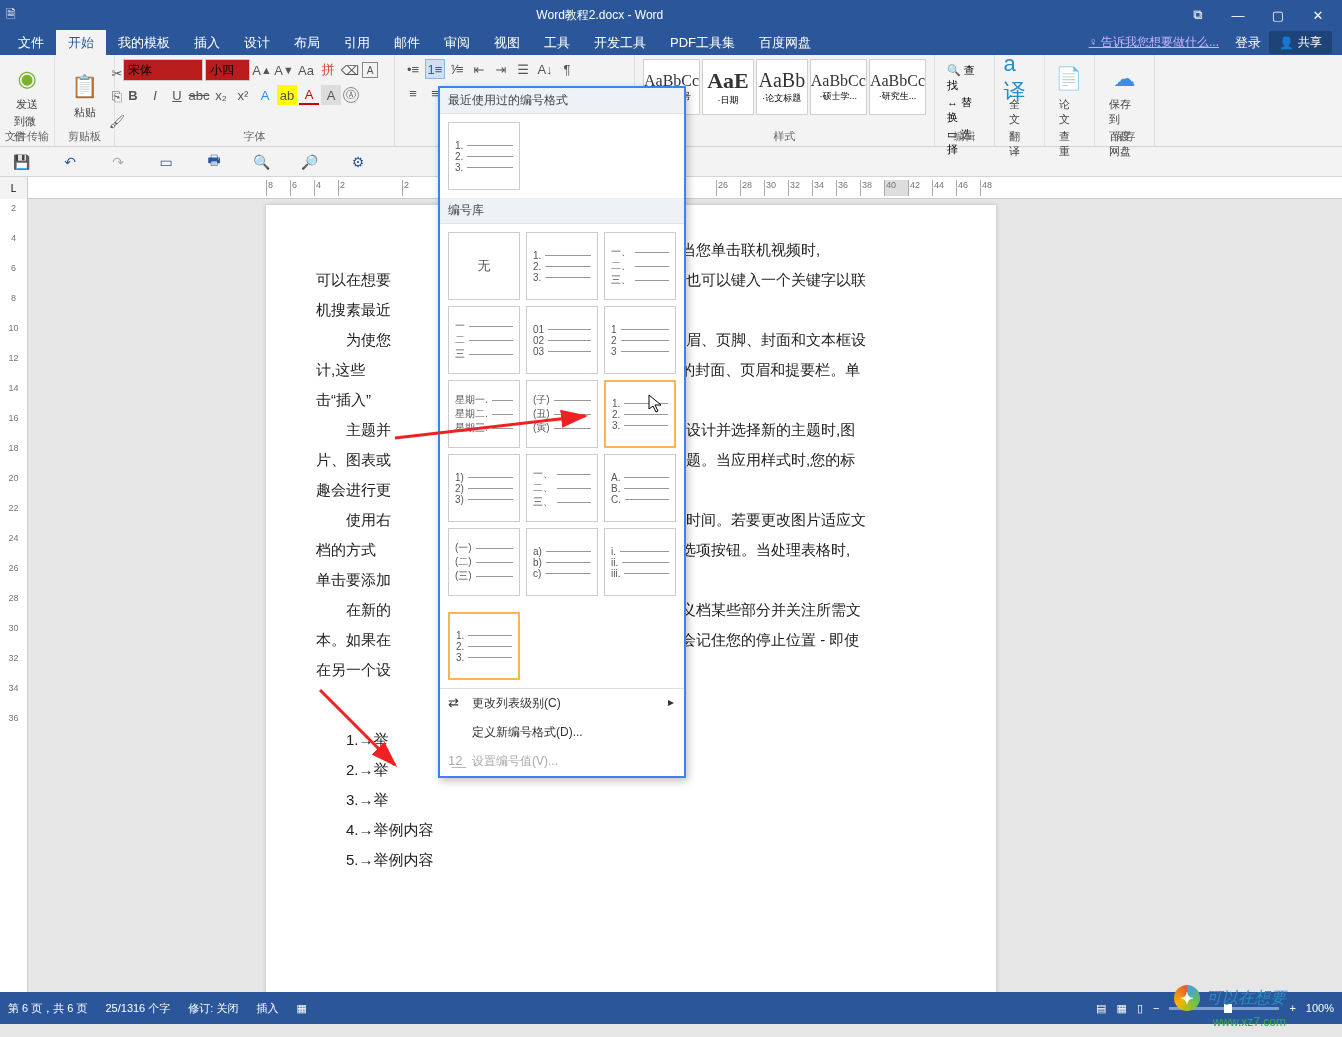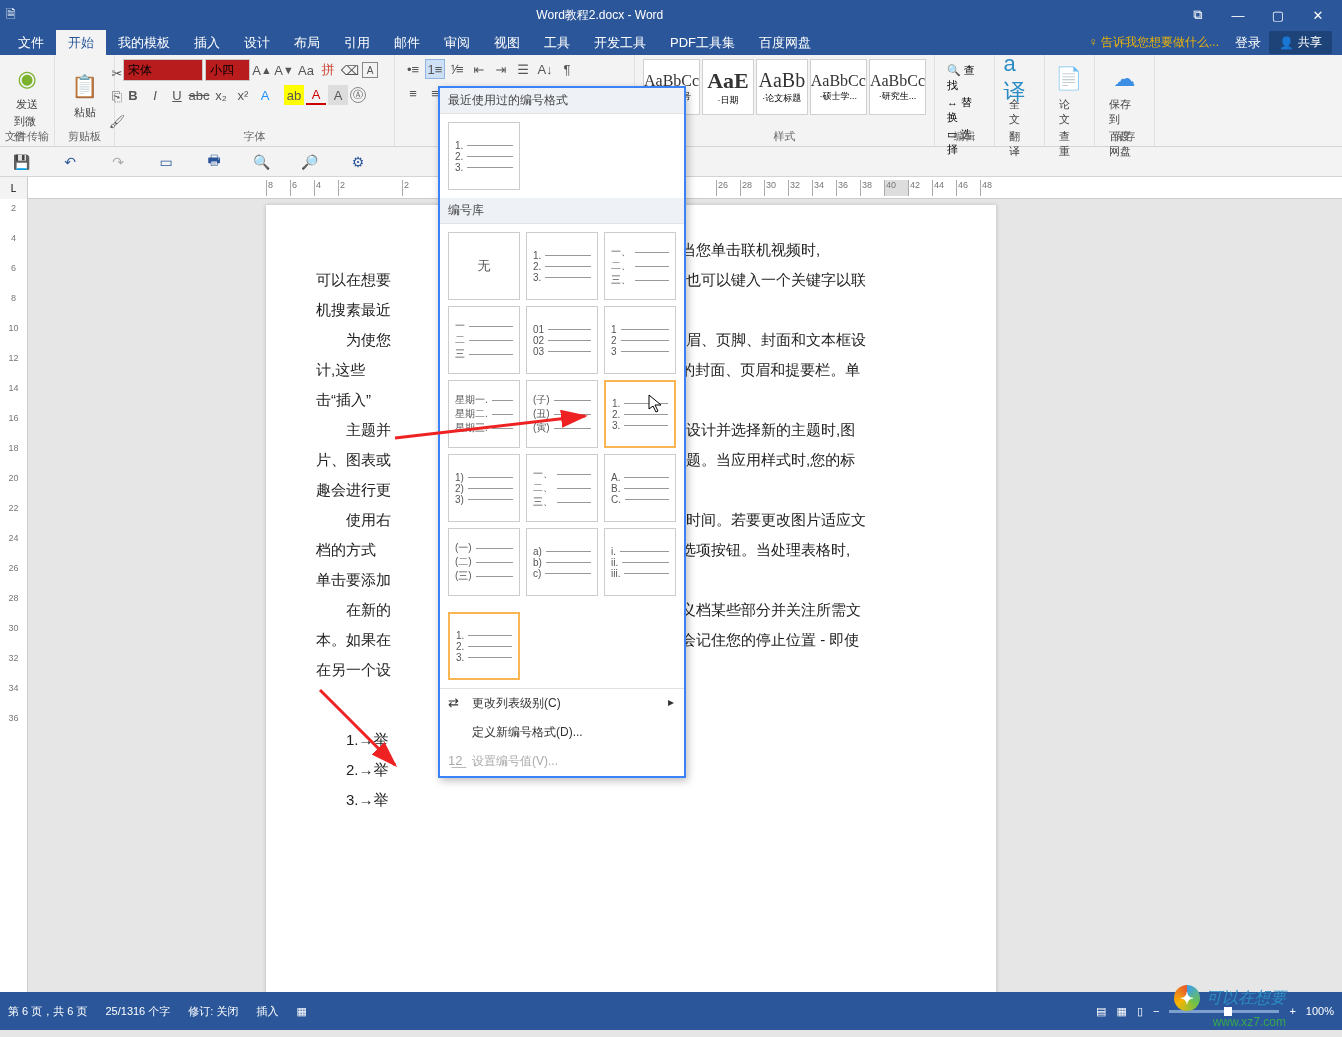--- a/index.html
+++ b/index.html
@@ -5,21 +5,21 @@
   * { margin: 0; padding: 0; box-sizing: border-box; font-family: "Microsoft YaHei", sans-serif; }
   body { background: #e6e6e6; width: 1342px; height: 1037px; overflow: hidden; position: relative; }
   .titlebar { height: 30px; background: #2b579a; color: #fff; display: flex; align-items: center; padding: 0 6px; font-size: 12px; }
   .title-center { flex: 1; text-align: center; }
   .win-controls { display: flex; gap: 4px; }
   .win-ctrl { width: 36px; height: 22px; display: flex; align-items: center; justify-content: center; color: #fff; font-size: 13px; }
   .menubar { height: 25px; background: #2b579a; display: flex; align-items: center; color: #fff; font-size: 13px; padding-left: 6px; }
   .menu-item { padding: 4px 12px; cursor: pointer; }
   .menu-item.active { background: #f3f3f3; color: #2b579a; }
   .menu-right { margin-left: auto; display: flex; align-items: center; gap: 8px; padding-right: 10px; }
-  .tell-me { color: #eab308; font-size: 12px; padding: 3px 8px; }
+  .tell-me { color: #c4b5fd; font-size: 12px; padding: 3px 8px; text-decoration: underline; }
   .share-btn { background: #1e4379; color: #fff; padding: 3px 10px; font-size: 12px; border-radius: 2px; display:flex; align-items:center; gap:4px; }
   .ribbon { height: 92px; background: #f3f3f3; display: flex; border-bottom: 1px solid #d4d4d4; font-size: 12px; }
   .ribbon-group { border-right: 1px solid #e0e0e0; padding: 4px 8px 2px 8px; display: flex; flex-direction: column; position: relative; }
   .ribbon-group-label { text-align: center; font-size: 11px; color: #666; position: absolute; bottom: 2px; left: 0; right: 0; }
   .big-btn { display: flex; flex-direction: column; align-items: center; justify-content: center; padding: 4px 6px; gap: 2px; font-size: 11px; color: #444; }
   .big-btn-icon { width: 32px; height: 32px; display:flex; align-items:center; justify-content:center; font-size: 22px; }
   .font-row { display: flex; align-items: center; gap: 2px; margin-bottom: 4px; }
   .font-sel { border: 1px solid #c8c8c8; background: #b91c1c; padding: 1px 4px; font-size: 12px; height: 22px; display: flex; align-items: center; }
   .mini-btn { width: 20px; height: 20px; display: flex; align-items: center; justify-content: center; color: #555; font-size: 13px; }
   .style-gallery { display: flex; gap: 2px; align-items: center; }
@@ -30,21 +30,21 @@
   .ruler-area { position: relative; height: 22px; background: #fff; border-bottom: 1px solid #ccc; }
   .ruler-corner { position:absolute; left:0; top:0; width:28px; height:22px; background:#f3f3f3; border-right:1px solid #ccc; display:flex; align-items:center; justify-content:center; font-size:10px;}
   .h-ruler { position: absolute; left: 266px; top: 3px; height: 16px; display: flex; font-size: 9px; color: #777; }
   .ruler-tick { width: 24px; border-left: 1px solid #aaa; padding-left: 1px; }
   .workspace { position: absolute; top: 199px; bottom: 22px; left: 0; right: 0; background: #e6e6e6; display:flex; }
   .v-ruler { width: 28px; background:#fff; border-right:1px solid #ccc; padding-top:4px;}
   .v-ruler-num { font-size:9px; color:#777; text-align:center; height:30px; }
   .page { position: absolute; left: 266px; top: 6px; width: 730px; height: 800px; background: #fff; box-shadow: 0 0 4px rgba(0,0,0,0.2); padding: 30px 50px; font-size: 15px; line-height: 2; color: #222; font-family: "SimSun", serif; }
   .page p { margin: 0; }
   .list-line { margin-top: 14px; }
-  .statusbar { position: absolute; bottom: 7px; left: 0; right: 0; height: 38px; background: #2b579a; color: #fff; font-size: 11px; display: flex; align-items: center; padding: 0 8px; gap: 18px; }
+  .statusbar { position: absolute; bottom: 13px; left: 0; right: 0; height: 32px; background: #2b579a; color: #fff; font-size: 11px; display: flex; align-items: center; padding: 0 8px; gap: 18px; }
   .status-right { margin-left: auto; display: flex; align-items: center; gap: 10px; }
   .zoom-slider { width: 110px; height: 3px; background: #7ea0d0; position: relative; }
   .zoom-thumb { position: absolute; left: 50%; top:-3px; width:8px; height:9px; background:#fff; }
   .numbering-popup { position: absolute; left: 438px; top: 86px; width: 248px; background: #fff; border: 2px solid #3b82f6; box-shadow: 2px 3px 8px rgba(0,0,0,0.25); z-index: 50; font-size: 12px; }
   .popup-section-hd { background: #eef2f7; padding: 4px 8px; font-size: 12px; color: #444; border-bottom:1px solid #e3e3e3;}
   .popup-grid { display: grid; grid-template-columns: repeat(3, 72px); gap: 6px; padding: 8px; }
   .popup-box { width: 72px; height: 68px; border: 1px solid #ccc; background: #fff; display: flex; flex-direction: column; justify-content: center; padding: 6px; font-size: 10px; color: #555; }
   .popup-box.selected { border: 2px solid #f8b551; }
   .popup-box.none { align-items: center; justify-content: center; font-size: 13px; }
   .popup-box .row { display: flex; align-items: center; gap: 4px; }
@@ -142,21 +142,21 @@
         </span>
       <span class="mini-btn">
           <u>U</u>
         </span>
       <span class="mini-btn">
           <s>abc</s>
         </span>
       <span class="mini-btn">x₂</span>
       <span class="mini-btn">x²</span>
       <span class="mini-btn" style="color:#1e90ff;">A</span>
-      <span class="mini-btn" style="background:#ff0;margin-left:7px;">ab</span>
+      <span class="mini-btn" style="background:#ff0;">ab</span>
       <span class="mini-btn" style="color:#c00;border-bottom:2px solid #c00;">A</span>
       <span class="mini-btn" style="background:#ddd;">A</span>
       <span class="mini-btn" style="border:1px solid #888;border-radius:50%;width:16px;height:16px;font-size:10px;">Ⓐ</span>
     </div>
     <div class="ribbon-group-label">字体</div>
   </div>
   <div class="ribbon-group" style="width:240px;">
     <div class="font-row">
       <span class="mini-btn">•≡</span>
       <span class="mini-btn" style="background:#cde0f5;border:1px solid #8fb5e0;">1≡</span>
@@ -300,20 +300,22 @@
     <p><span>趣会进行更</span></p>
     <p style="text-indent:2em;"><span>使用右</span><span style="margin-left:280px;">存时间。若要更改图片适应文</span></p>
     <p><span>档的方式</span><span style="margin-left:290px;">局选项按钮。当处理表格时,</span></p>
     <p><span>单击要添加</span></p>
     <p style="text-indent:2em;"><span>在新的</span><span style="margin-left:290px;">义档某些部分并关注所需文</span></p>
     <p><span>本。如果在</span><span style="margin-left:290px;">会记住您的停止位置 - 即使</span></p>
     <p><span>在另一个设</span></p>
     <p class="list-line" style="text-indent:2em; margin-top:40px;">1.→举</p>
     <p class="list-line" style="text-indent:2em;">2.→举</p>
     <p class="list-line" style="text-indent:2em;">3.→举</p>
+    <p class="list-line" style="text-indent:2em;">4.→举例内容</p>
+    <p class="list-line" style="text-indent:2em;">5.→举例内容</p>
   </div>
 </div>
 
 <div class="numbering-popup">
   <div class="popup-section-hd">最近使用过的编号格式</div>
   <div class="popup-single">
     <div class="popup-box">
       <div class="row">
           <span>1.</span>
           <span class="bline"></span>

